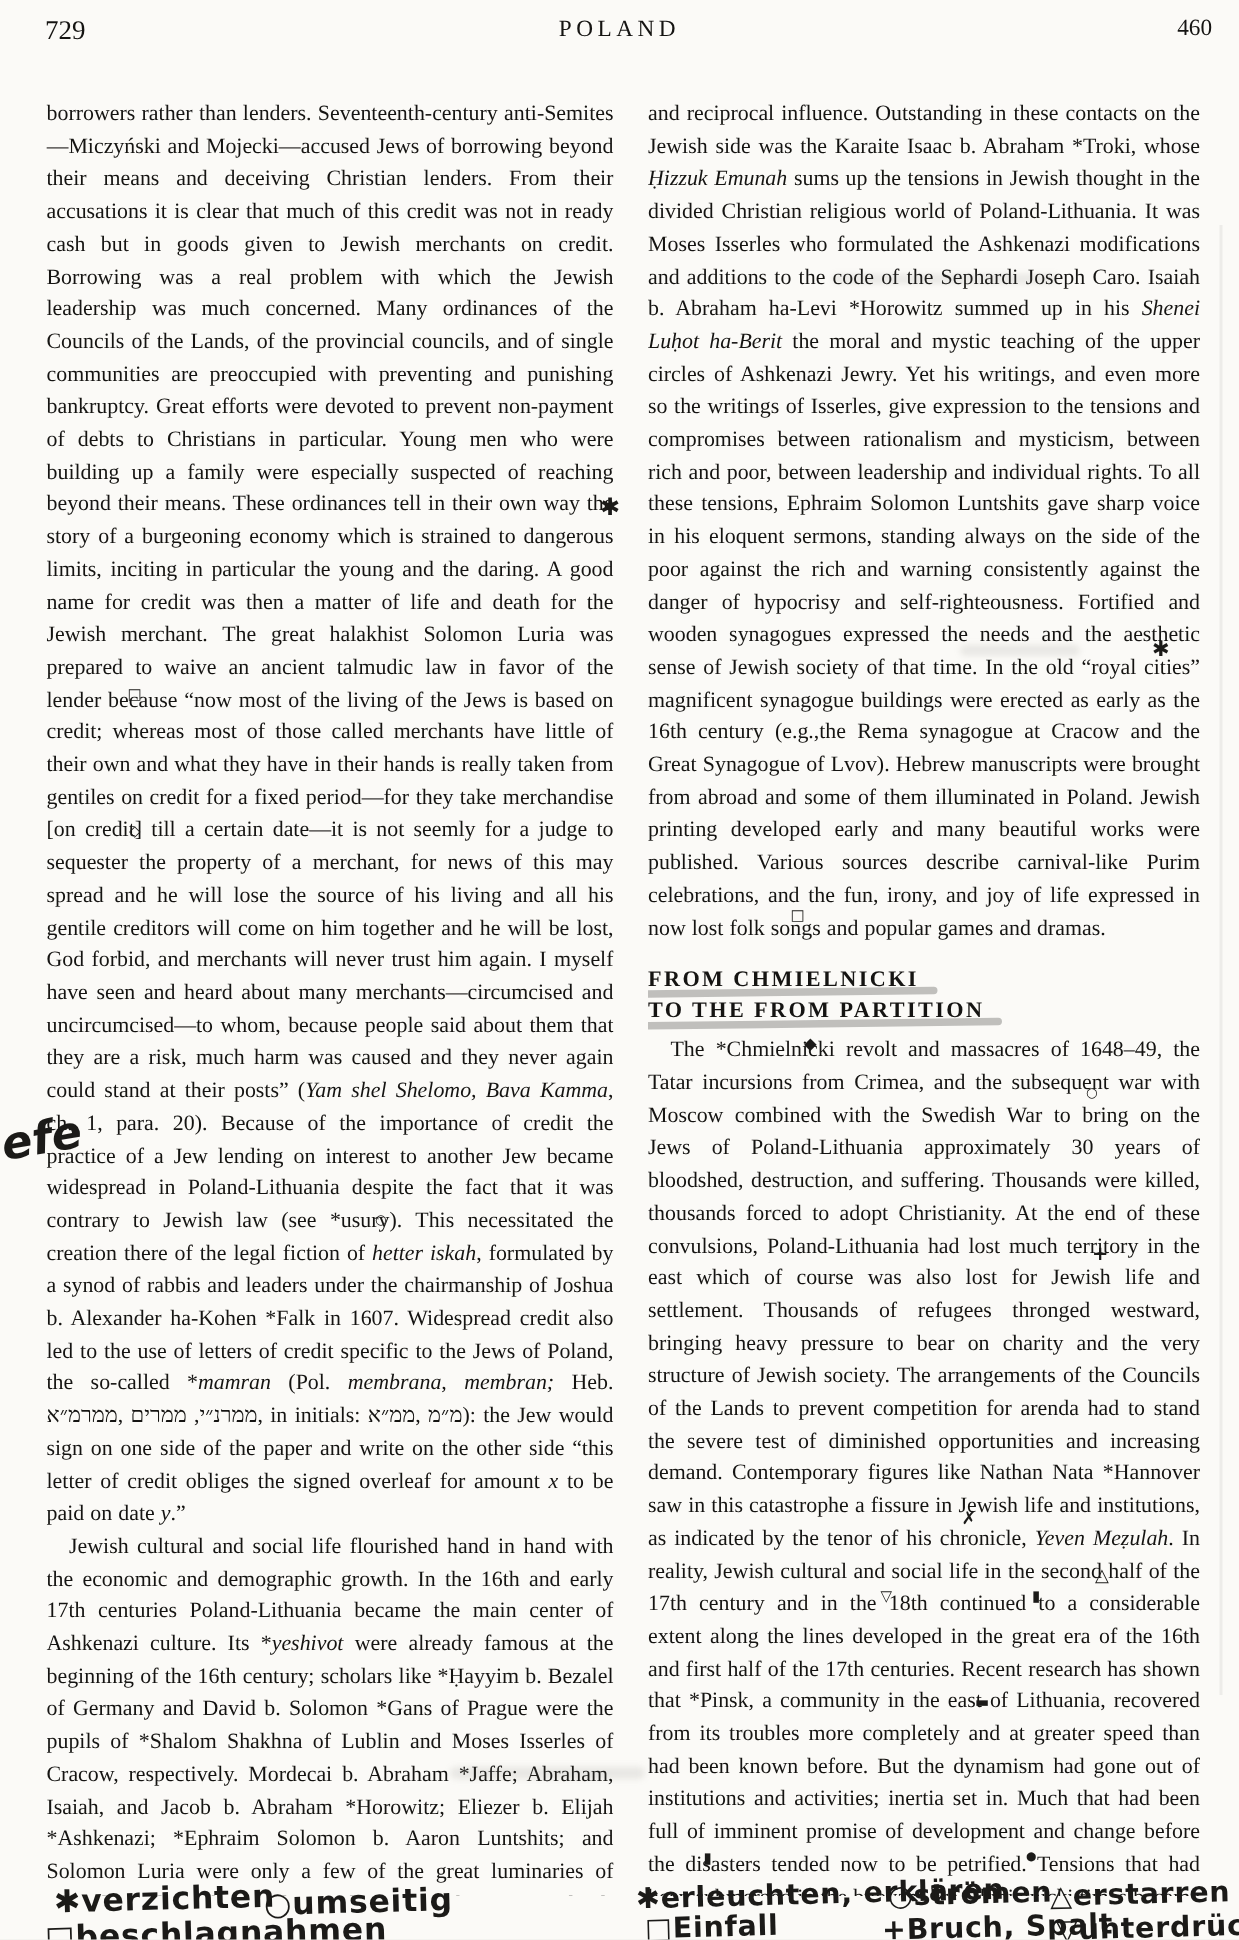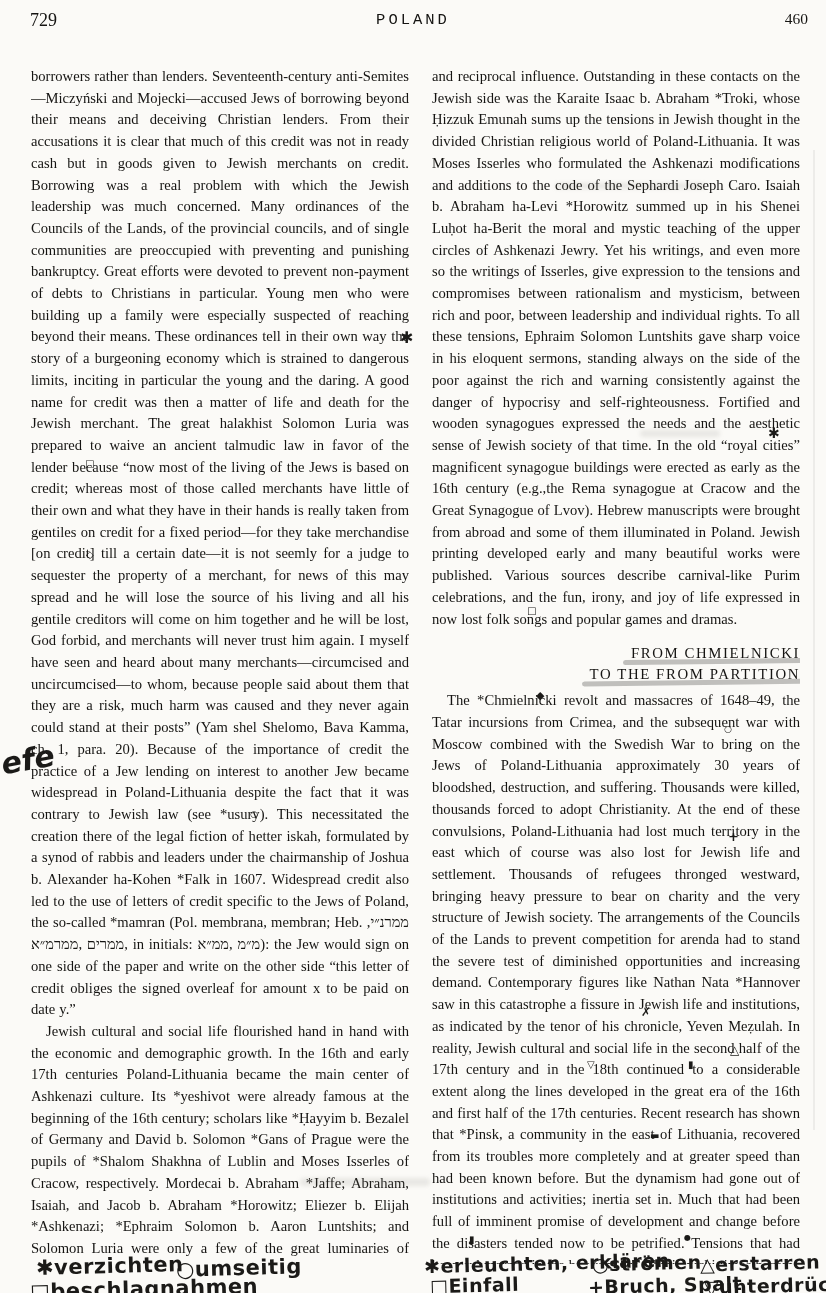--- a/index.html
+++ b/index.html
@@ -3,34 +3,34 @@
 <meta charset="utf-8">
 <style>
   html,body{margin:0;padding:0;}
   body{width:826px;height:1293px;overflow:hidden;background:#e8e6e1;}
   .page{position:relative;width:826px;height:1293px;background:#fbfaf7;
         font-family:"Liberation Serif","DejaVu Serif",serif;color:#151412;}
   
   .hdr{position:absolute;top:8px;left:0;width:100%;height:26px;}
   .pageno-left{position:absolute;left:30px;top:2px;font-size:18px;}
   .hdr-title{position:absolute;left:0;right:0;top:3px;text-align:center;
-             font-size:15.5px;letter-spacing:3px;font-family:Liberation Mono, monospace;}
+             font-size:15.5px;letter-spacing:3px;}
   .pageno-right{position:absolute;right:18px;top:2px;font-size:15.5px;}
   
   .columns{position:absolute;top:42px;left:31px;display:flex;gap:23px;height:1222px;overflow:hidden;}
   .col{overflow:hidden;margin-top:24px;}
   .col-left{width:378px;}
   .col-right{width:368px;}
   p.body-par{margin:0;text-align:justify;font-size:14.6px;line-height:21.7px;
              word-spacing:0.4px;}
   p.indent{text-indent:15px;}
-  .it{}
+  .it{font-style:italic;}
   
-  .sect-head{margin:13px 0 5px 0;text-align:right;font-size:14.8px;
-             letter-spacing:1.6px;line-height:21px;font-weight:400;}
+  .sect-head{margin:13px 0 5px 0;text-align:left;font-size:14.8px;
+             letter-spacing:1.6px;line-height:21px;font-weight:700;}
   .head-line{position:relative;display:inline-block;white-space:nowrap;}
   .head-line::after{content:"";position:absolute;left:-8px;right:-12px;bottom:0px;
              height:5px;background:rgba(110,110,108,0.42);border-radius:3px;
              transform:rotate(-0.7deg);}
   
   .hand-layer{position:absolute;inset:0;pointer-events:none;}
   .hand{position:absolute;font-family:"DejaVu Sans",sans-serif;font-weight:bold;
         color:#1b1a18;white-space:nowrap;}
   .gloss{letter-spacing:0.5px;transform:rotate(-1.5deg);}
   .mark{line-height:1;}

